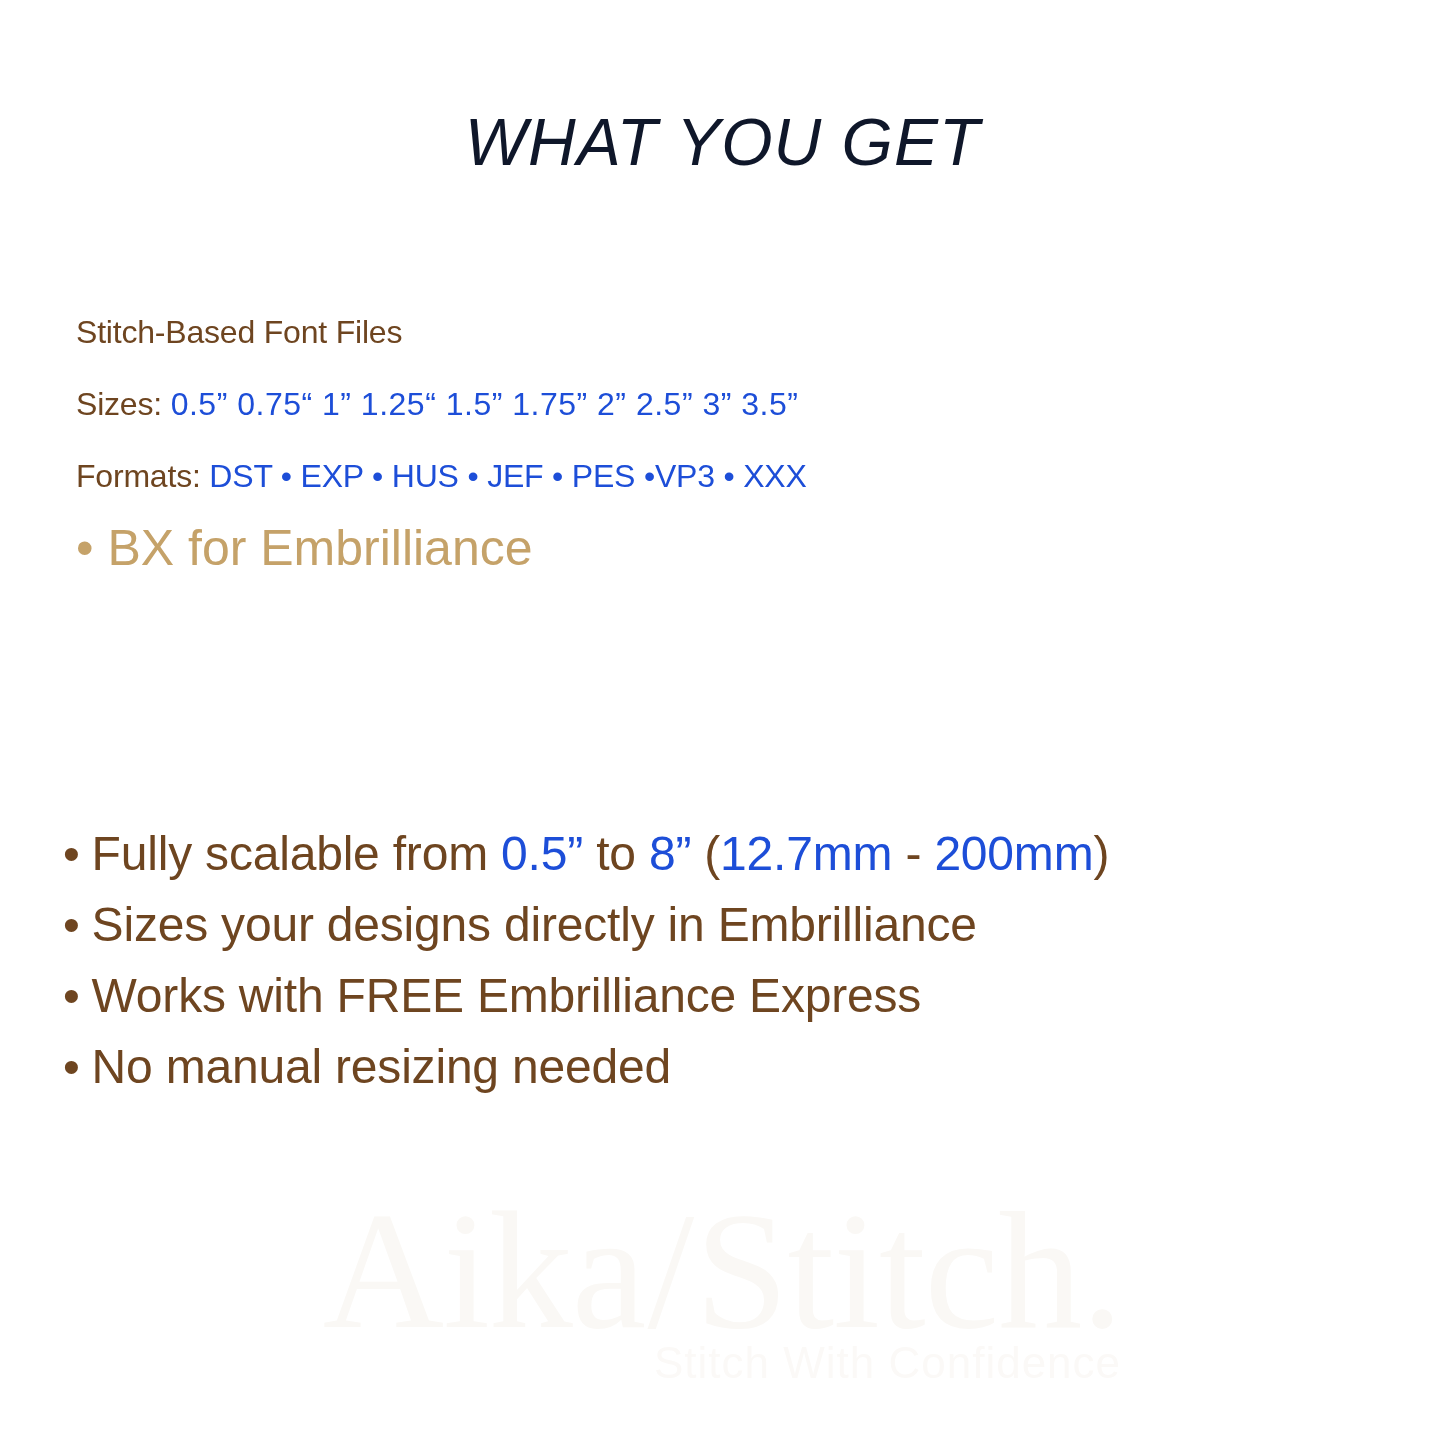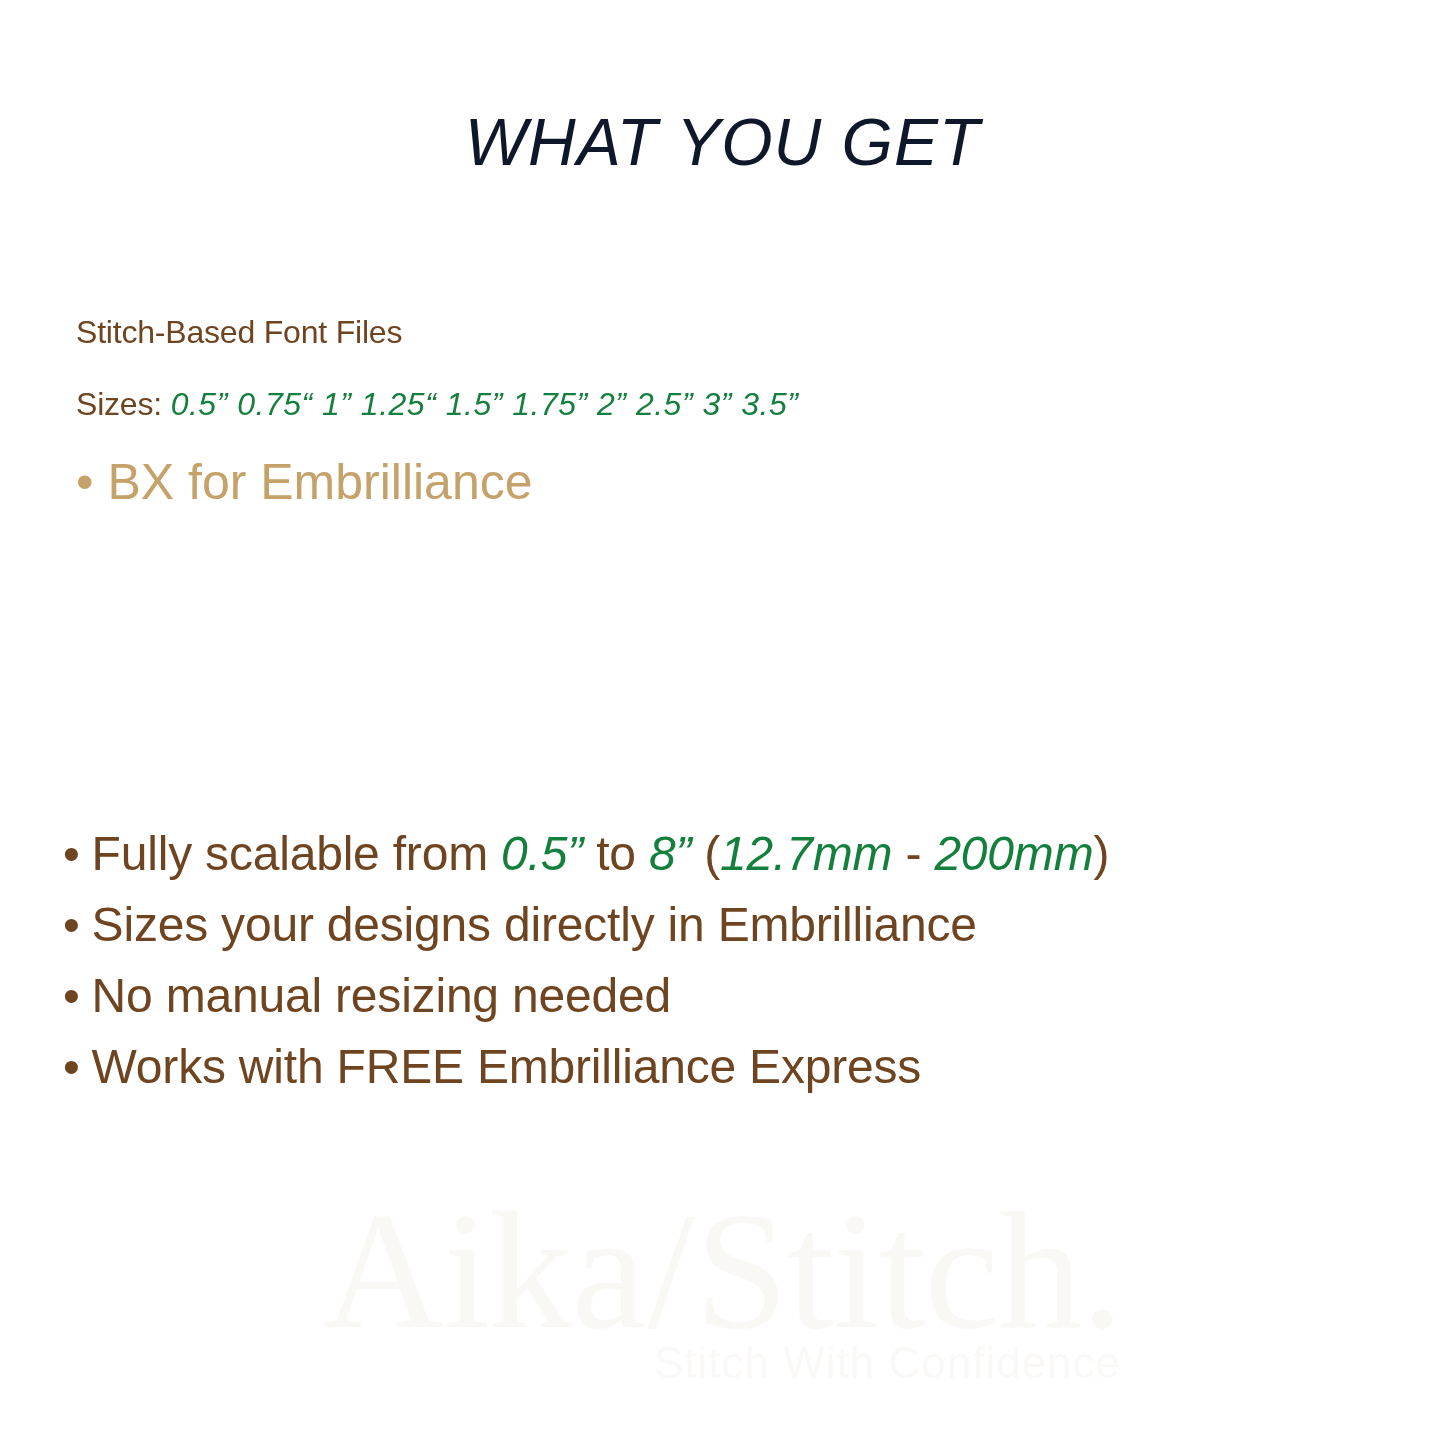--- a/index.html
+++ b/index.html
@@ -58,28 +58,27 @@
     font-size: 32px;
     line-height: 72px;
     letter-spacing: -0.2px;
   }
 
   .label {
     color: #6E4520;
     margin-top: 34px;
   }
   .gold {
-    color: #15803d;
-    font-style: italic;
+    color: #1d4ed8;
   }
   .sizes-val { letter-spacing: 0.5px; }
 
   
   .bx-line {
-    margin-top: 6px;
+    margin-top: 0;
     font-size: 50px;
     line-height: 72px;
     color: #C5A269;
   }
 
   
   .bonus {
     position: absolute;
     left: 76px;
     top: 712px;
@@ -173,44 +172,47 @@
   <div class="content">
 
     <div class="line spec-line">
       <span>Stitch-Based Font Files</span>
     </div>
 
     <div class="line spec-line">
       <span class="label">Sizes:</span><span>&nbsp;</span><span class="gold sizes-val">0.5” 0.75“ 1” 1.25“ 1.5” 1.75” 2” 2.5” 3” 3.5”</span>
     </div>
 
+    <div class="line spec-line">
+      <span class="label">Formats:</span><span>&nbsp;</span><span class="gold">DST • EXP • HUS • JEF • PES •VP3 • XXX</span>
+    </div>
 
     <div class="line bx-line">
       <span>• BX for Embrilliance</span>
     </div>
 
   </div>
 
 
   <div class="features">
 
     <div class="feature">
       <span class="dot">•</span><span>Fully scalable from </span><span class="gold">0.5”</span><span> to </span><span class="gold">8”</span><span> (</span><span class="gold">12.7mm</span><span> - </span><span class="gold">200mm</span><span>)</span>
     </div>
 
     <div class="feature">
       <span class="dot">•</span><span>Sizes your designs directly in Embrilliance</span>
     </div>
 
     <div class="feature">
+      <span class="dot">•</span><span>Works with FREE Embrilliance Express</span>
+    </div>
+
+    <div class="feature">
       <span class="dot">•</span><span>No manual resizing needed</span>
-    </div>
-
-    <div class="feature">
-      <span class="dot">•</span><span>Works with FREE Embrilliance Express</span>
     </div>
 
   </div>
 
   <div class="watermark">
     <div class="wm-main">
       <span>Aika</span><span class="wm-slash">/</span><span>Stitch.</span>
     </div>
     <div class="wm-tag">Stitch With Confidence</div>
   </div>

